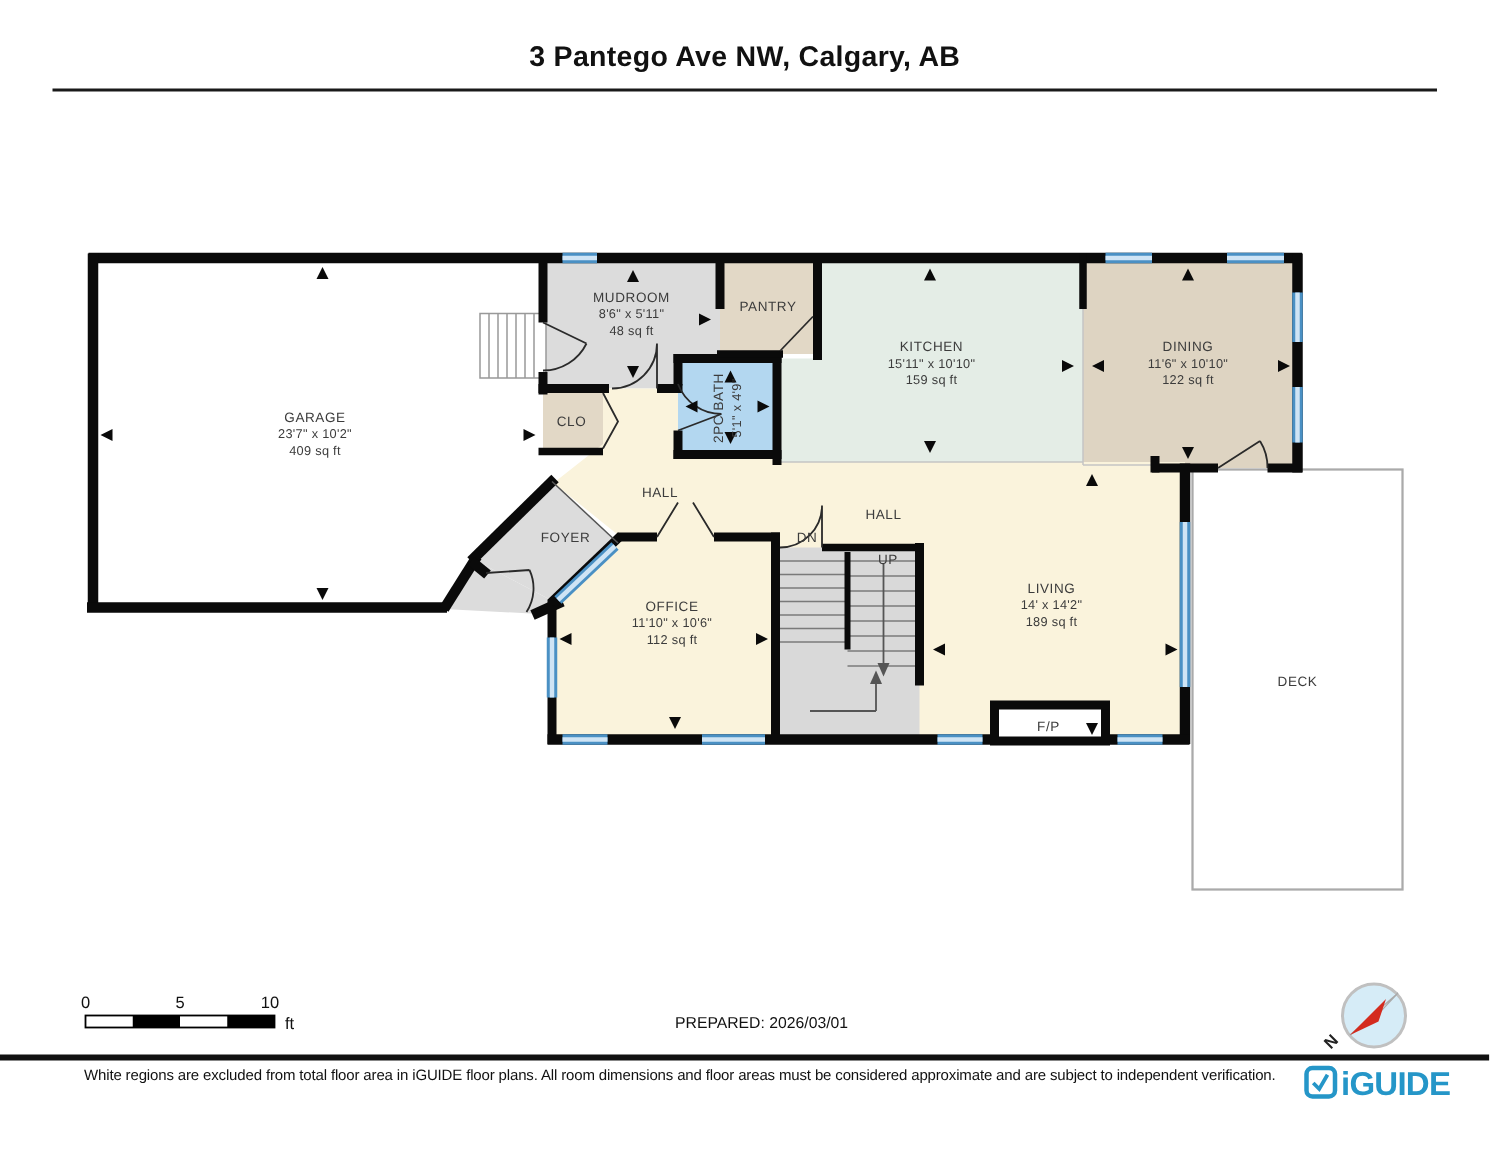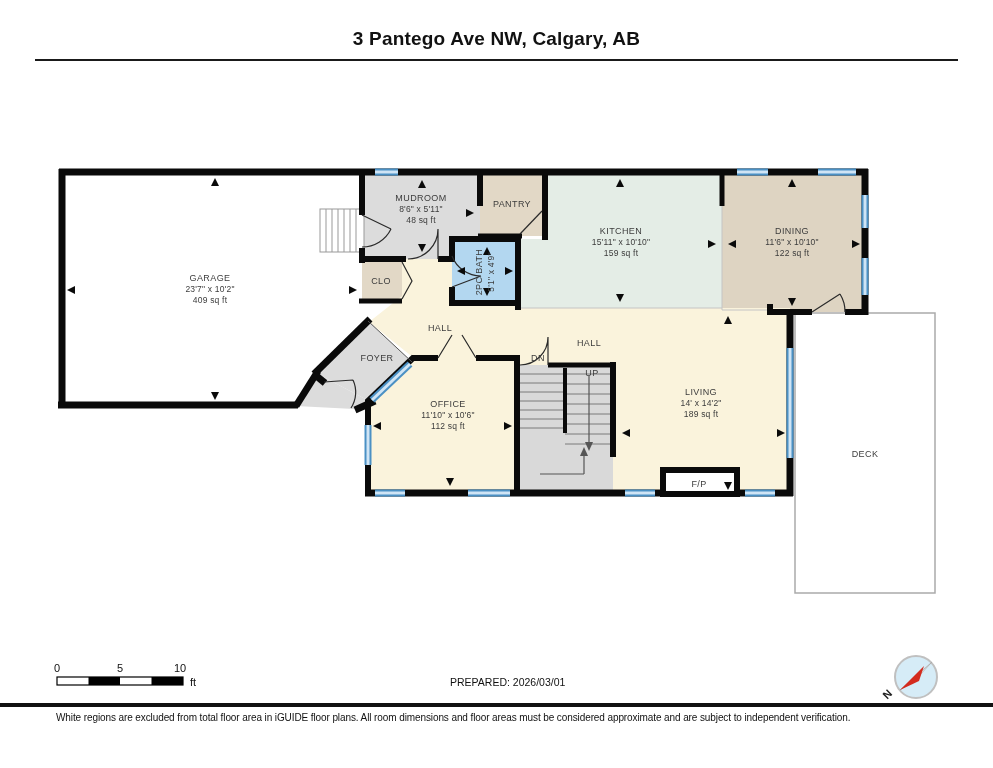--- a/index.html
+++ b/index.html
@@ -267,14 +267,21 @@
       <polygon points="932,662 900,690 916,679" fill="#fafafa" stroke="#aaaaaa" stroke-width="0.8"></polygon>
       <polygon points="900,690 924,666 919,681" fill="#d42b1e"></polygon>
       <text x="890" y="697" transform="rotate(-45 890,697)" font-size="11" font-weight="bold" fill="#222" text-anchor="middle">N</text>
     </g>
   </svg>
 
   <div class="prepared">PREPARED: 2026/03/01</div>
   <div class="footer-bar"></div>
   <div class="disclaimer">White regions are excluded from total floor area in iGUIDE floor plans. All room dimensions and floor areas must be considered approximate and are subject to independent verification.</div>
 
+  <div class="logo">
+    <svg width="112" height="30" viewBox="0 0 112 30">
+      <rect x="3" y="6" width="19" height="19" rx="4" fill="none" stroke="#2596c8" stroke-width="3"></rect>
+      <path d="M7.5,16 L11.5,20 L17,10.5" fill="none" stroke="#2596c8" stroke-width="2.5"></path>
+      <text x="26" y="24" font-size="22" font-weight="bold" fill="#2596c8" letter-spacing="-0.5">iGUIDE</text>
+    </svg>
+  </div>
 
 </div>
 
 </body></html>

